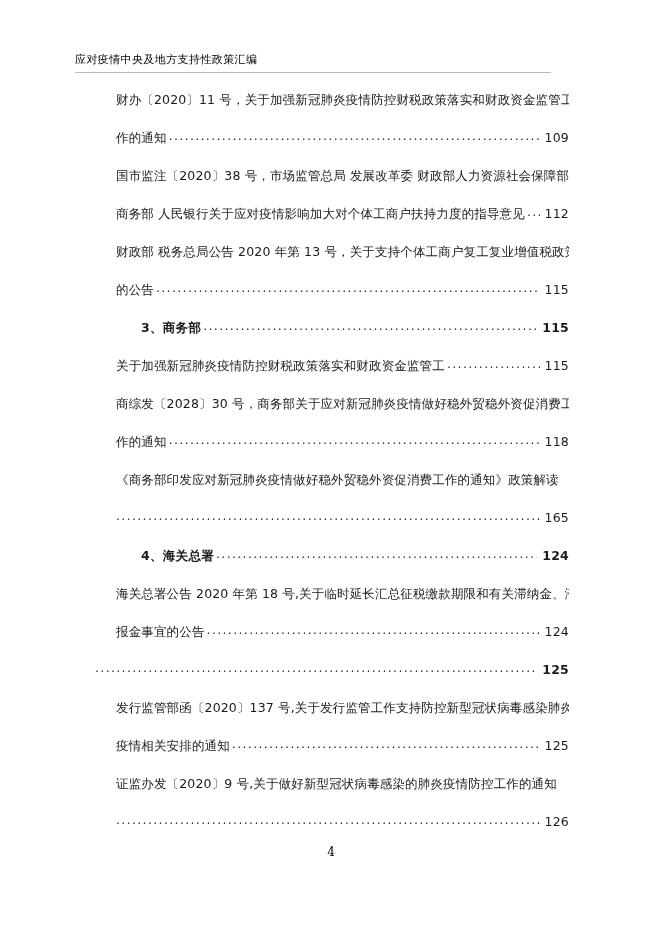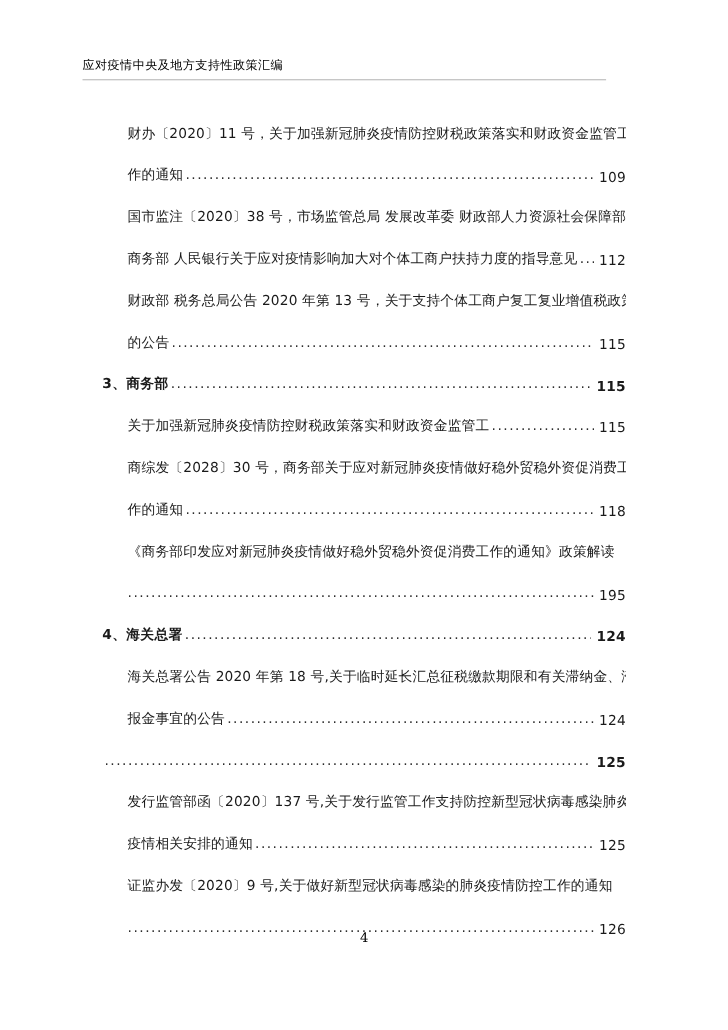--- a/index.html
+++ b/index.html
@@ -52,21 +52,21 @@
   }
 
   .toc-entry {
     margin: 0;
     padding: 0;
   }
 
   
   .line {
     display: flex;
-    align-items: flex-end;
+    align-items: flex-start;
     height: 38px;
     font-size: 12.5px;
     white-space: nowrap;
     overflow: hidden;
   }
 
   .line.indent {
     padding-left: 23px;
   }
 
@@ -99,20 +99,21 @@
     padding-left: 3px;
   }
 
   
   .line.section .line-text,
   .line.section .pagenum {
     font-weight: bold;
   }
   .line.section .line-text {
     letter-spacing: 0.3px;
+    margin-left: 48px;
   }
 
   
   .line.cont .line-text {
     flex: 1 1 auto;
   }
 
   
   .folio {
     position: absolute;
@@ -190,21 +191,21 @@
           <span class="pagenum">118</span>
         </div>
       </div>
       <div class="toc-entry">
         <div class="line indent cont">
           <span class="line-text">《商务部印发应对新冠肺炎疫情做好稳外贸稳外资促消费工作的通知》政策解读</span>
         </div>
         <div class="line indent">
           <span class="line-text"></span>
           <span class="leader full">............................................................................................................................................................................................................................</span>
-          <span class="pagenum">195</span>
+          <span class="pagenum">165</span>
         </div>
       </div>
       <div class="toc-entry">
         <div class="line section">
           <span class="line-text">4、海关总署</span>
           <span class="leader">............................................................................................................................................................................................................................</span>
           <span class="pagenum">124</span>
         </div>
       </div>
       <div class="toc-entry">

